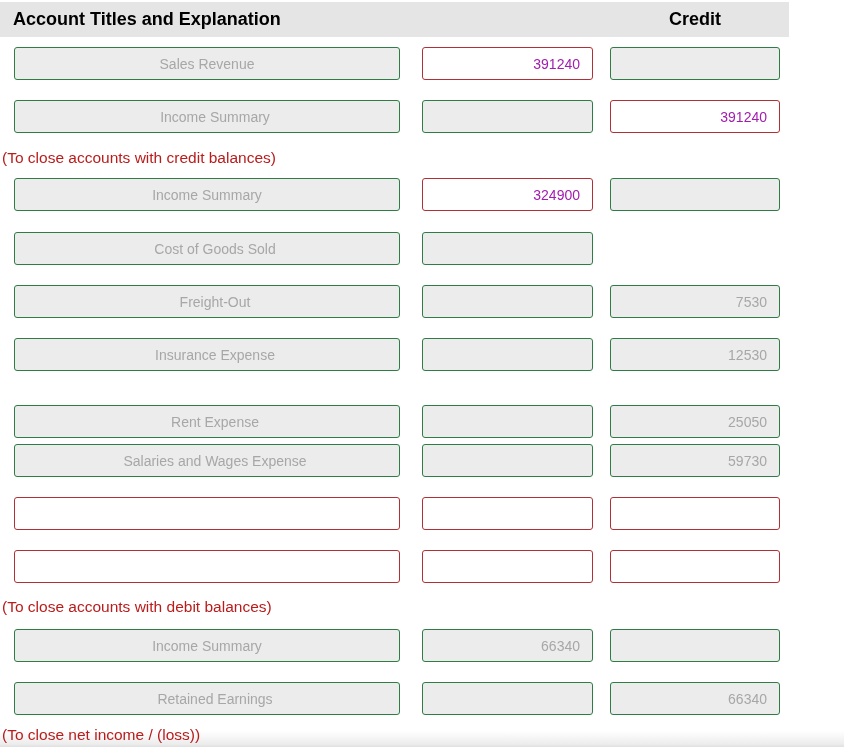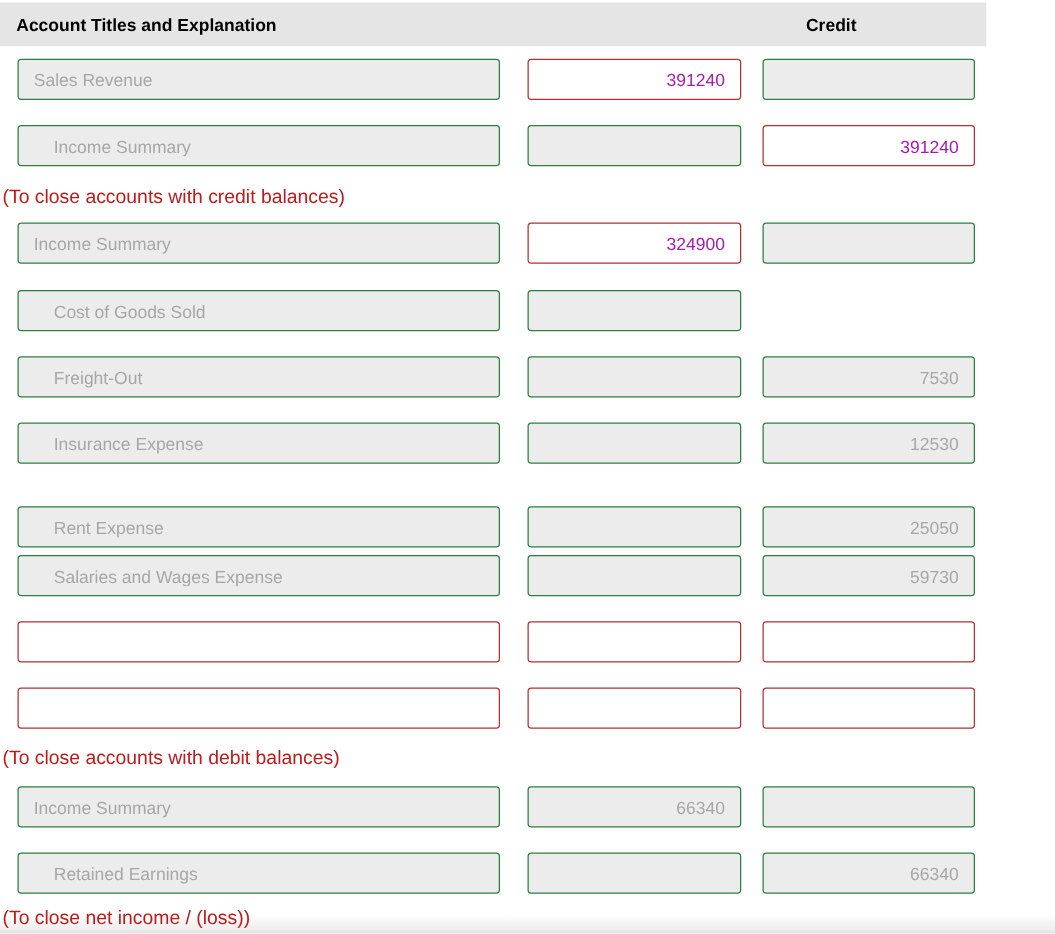--- a/index.html
+++ b/index.html
@@ -14,35 +14,35 @@
   }
   .header-band {
     position: absolute;
     left: 0; top: 2px;
     width: 789px; height: 35px;
     background: #e5e5e5;
   }
   .header-cell {
     position: absolute; top: 2px; height: 35px;
     display: flex; align-items: center;
-    font-size: 14px; font-weight: bold; color: #000000;
+    font-size: 18px; font-weight: bold; color: #000000;
   }
   .hc-account { left: 13px; }
   .hc-debit   { left: 422px; width: 171px; justify-content: center; }
-  .hc-credit  { left: 580px; width: 170px; justify-content: center; }
+  .hc-credit  { left: 610px; width: 170px; justify-content: center; }
 
   .row { position: absolute; left: 0; width: 844px; height: 33px; }
   .cell {
     position: absolute; top: 0; height: 33px;
     border-radius: 3px;
     font-family: "Liberation Sans", sans-serif;
     font-size: 14px;
     outline: none;
   }
-  .acc { left: 14px;  width: 386px; padding: 0 12px; text-align: left; }
+  .acc { left: 14px;  width: 386px; padding: 0 12px; text-align: center; }
   .acc.indent { padding-left: 28px; }
   .deb { left: 422px; width: 171px; padding: 0 12px; text-align: right; }
   .cre { left: 610px; width: 170px; padding: 0 12px; text-align: right; }
 
   .ok {
     border: 1.5px solid #2e7d46;
     background: #ececec;
     color: #a7a7a7;
   }
   .err {

